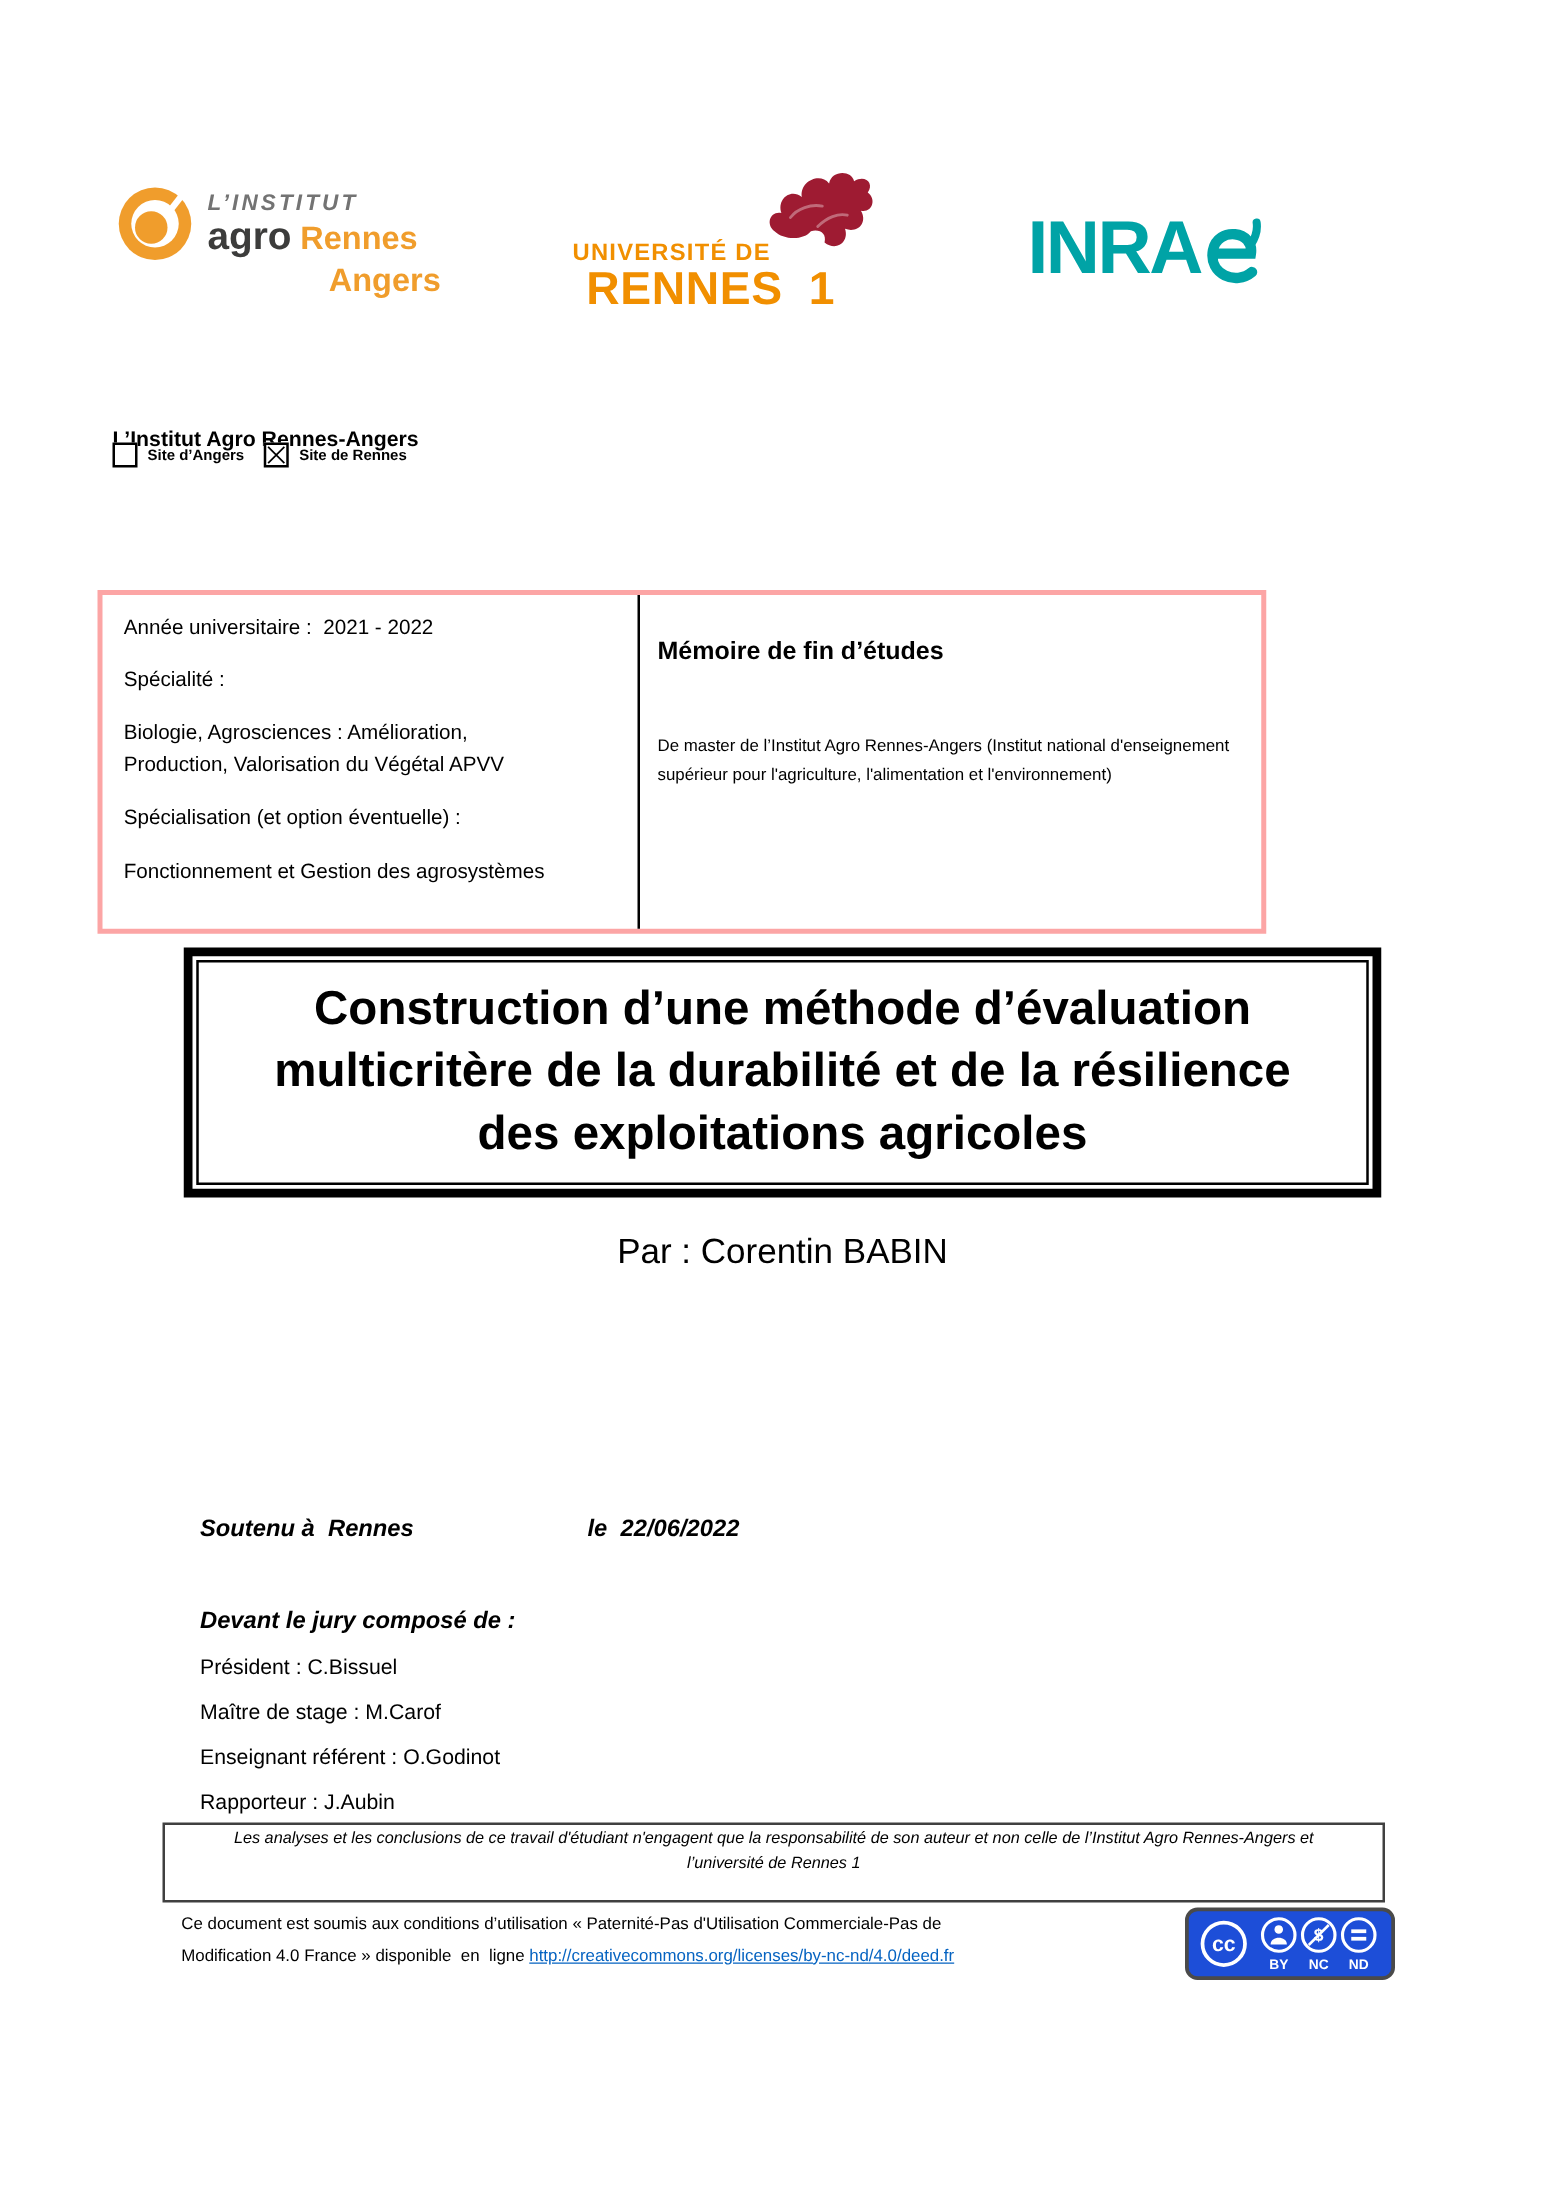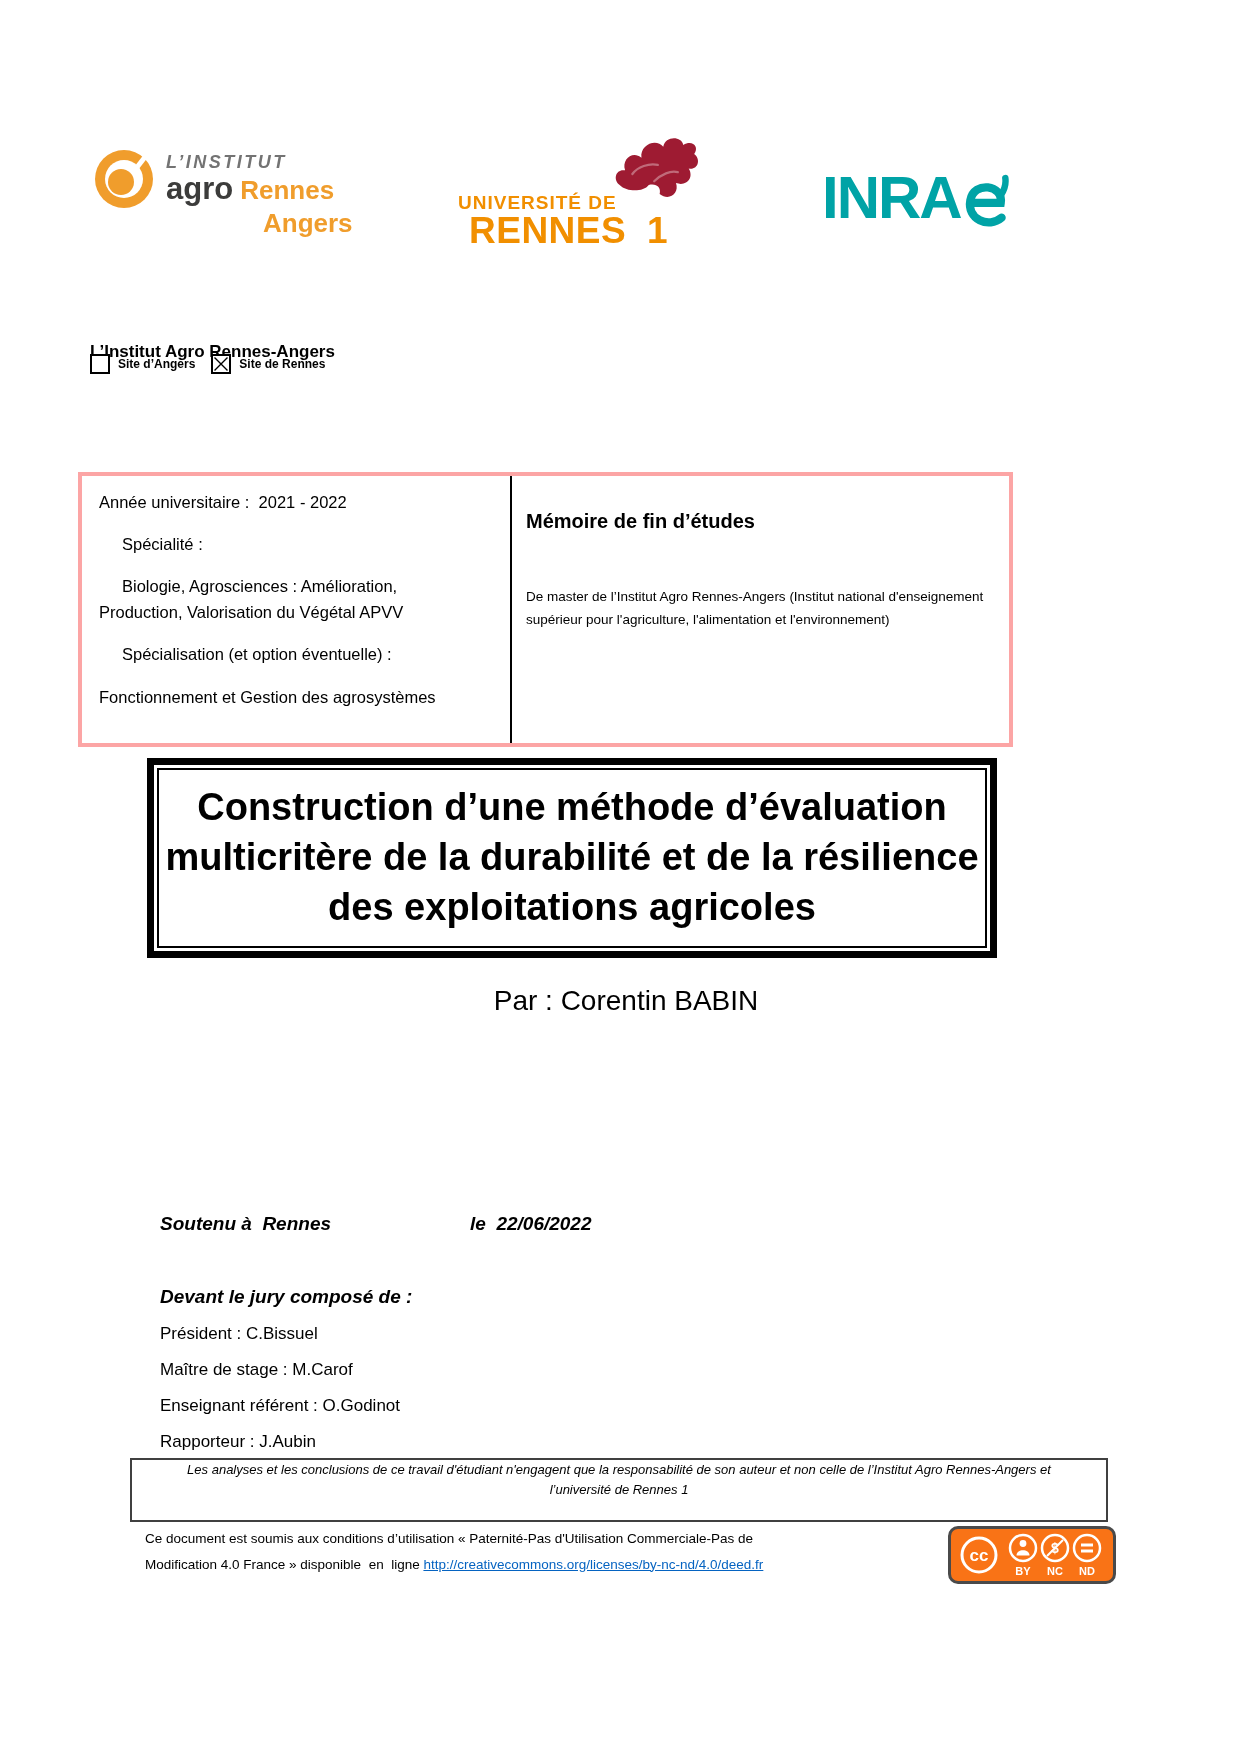--- a/index.html
+++ b/index.html
@@ -33,45 +33,45 @@
   .institution{left:90px;top:310px;font-size:17px;font-weight:700;margin-top:32px;}
   .sites{left:90px;top:354px;font-size:12px;font-weight:700;display:flex;align-items:center;gap:16px;}
   .site-item{display:flex;align-items:center;gap:8px;}
   .cbx{width:16px;height:16px;border:2px solid #000;display:inline-block;position:relative;background:#fff;}
   .cbx svg{position:absolute;inset:0;}
 
   
   .info-table{left:78px;top:472px;width:935px;height:275px;border:4px solid #fca5a5;box-sizing:border-box;}
   .cell-left{position:absolute;left:0;top:0;bottom:0;width:430px;border-right:2px solid #000;box-sizing:border-box;padding:13px 10px 0 17px;}
   .cell-left div{font-size:16.5px;line-height:26px;}
-  .pgap{margin-top:16px;margin-left:23px;}
+  .pgap{margin-top:16px;}
   .pgap2{margin-top:17px;}
   .cell-right{position:absolute;left:430px;right:0;top:0;bottom:0;padding:0 14px 0 14px;}
   .memoire-title{margin-top:33px;font-size:20px;font-weight:700;line-height:24px;}
   .memoire-desc{margin-top:52px;font-size:13.5px;line-height:23px;max-width:502px;}
 
   
-  .title-box{left:147px;top:758px;width:850px;height:200px;border:7px solid #000;box-sizing:border-box;}
+  .title-box{left:147px;top:758px;width:958px;height:200px;border:7px solid #000;box-sizing:border-box;}
   .title-inner{position:absolute;inset:3px;border:2px solid #000;text-align:center;padding-top:12px;box-sizing:border-box;}
   .title-line{font-size:38px;font-weight:700;line-height:50px;letter-spacing:0px;}
 
   .author{left:147px;top:985px;width:958px;text-align:center;font-size:28px;line-height:32px;}
 
   
   .defense{left:160px;top:1213px;font-size:19px;font-weight:700;font-style:italic;}
   .defense .loc{display:inline-block;width:310px;}
   .jury-heading{left:160px;top:1286px;font-size:19px;font-weight:700;font-style:italic;}
   .jury-list{left:160px;top:1325px;}
   .jury-list div{font-size:17px;line-height:18px;margin-bottom:18px;}
 
   
   .disclaimer-box{left:130px;top:1458px;width:978px;height:64px;border:2px solid #404040;box-sizing:border-box;text-align:center;font-style:italic;font-size:13px;line-height:20px;}
   .license{left:145px;top:1526px;font-size:13.5px;line-height:25.5px;}
   .license a{color:#0563C1;text-decoration:underline;}
-  .cc-badge{left:948px;top:1526px;width:168px;height:58px;background:#f97316;border:3px solid #4a4a4a;border-radius:10px;box-sizing:border-box;}
+  .cc-badge{left:948px;top:1526px;width:168px;height:58px;background:#1d4ed8;border:3px solid #4a4a4a;border-radius:10px;box-sizing:border-box;}
 </style>
 </head>
 <body>
 
 <div>
 
   <div class="abs ia-logo">
     <div class="ia-icon">
       <div class="wht"></div>
         <div class="dot"></div>

